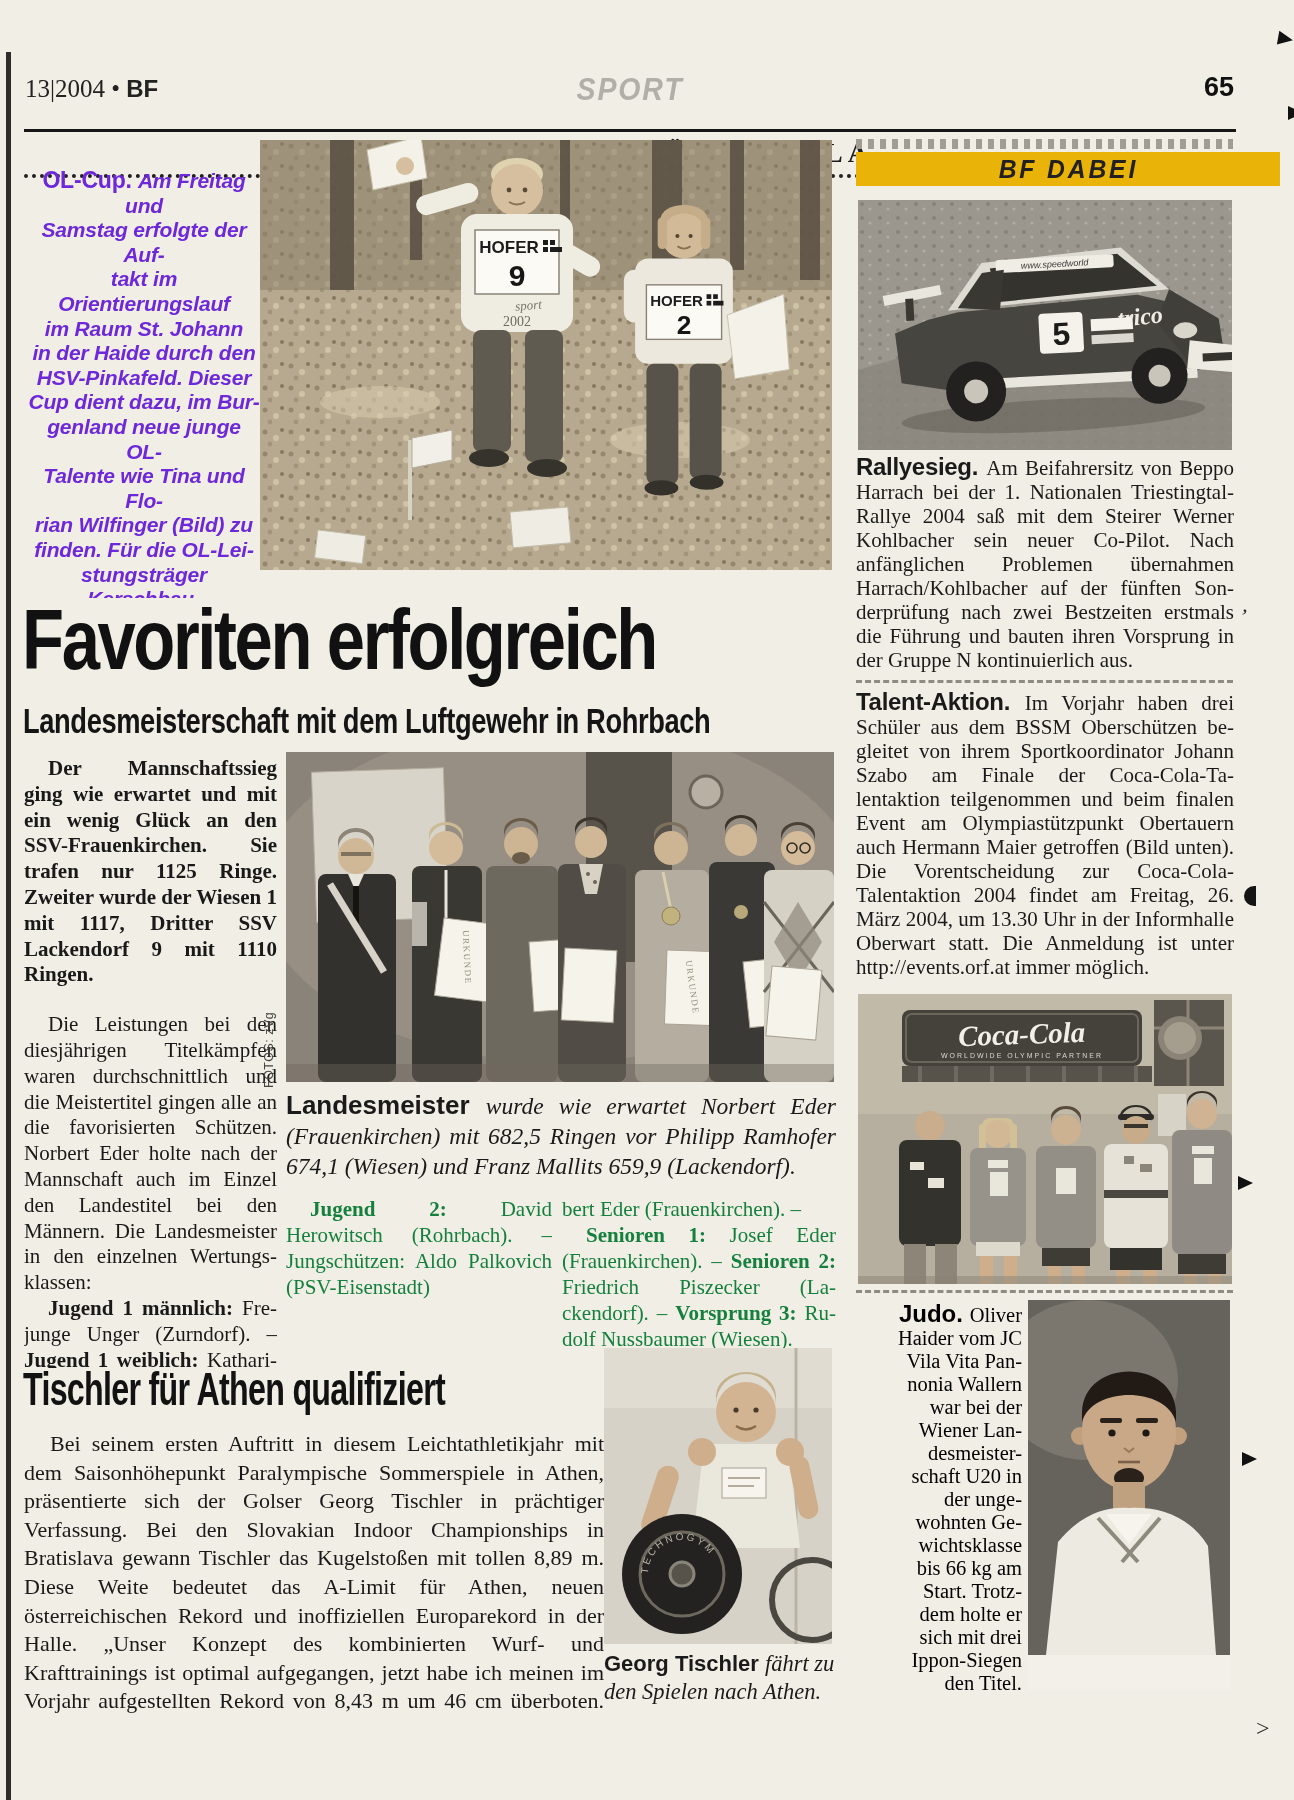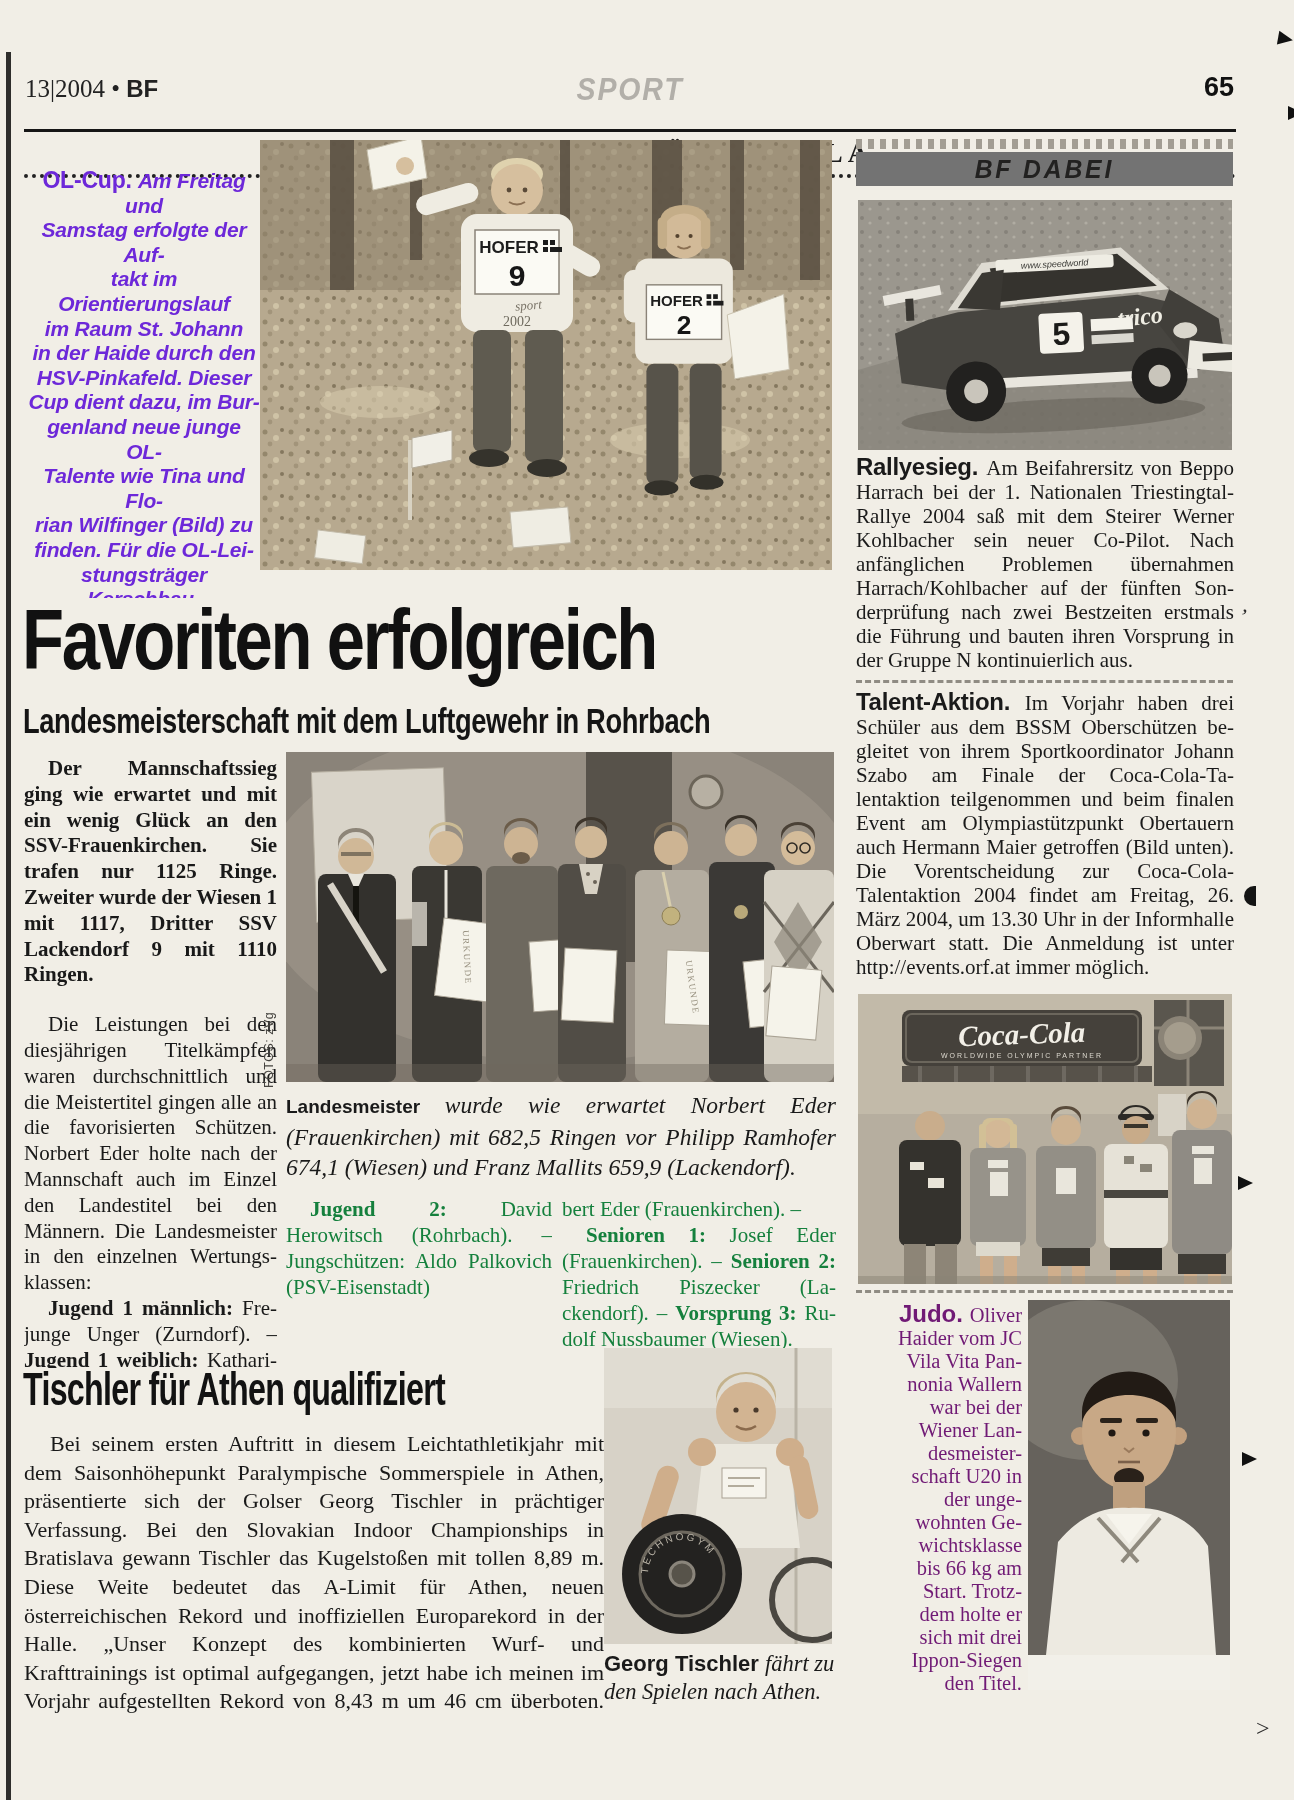--- a/index.html
+++ b/index.html
@@ -51,21 +51,21 @@
             text-indent:24px; color:#191919; }
   .colL p.b1 { font-weight:700; }
   .colL p.gap { margin-top:24px; }
 
   .credit { left:262px; top:1088px; transform:rotate(-90deg); transform-origin:0 0;
             font:400 12.5px "Liberation Sans",sans-serif; color:#45433f;
             letter-spacing:.5px; white-space:nowrap; }
 
   .caption { left:286px; top:1090px; width:550px; height:98px; overflow:hidden;
              font:italic 400 23.5px/30px "Liberation Serif",serif; text-align:justify; }
-  .caption .lead { font-size:19px; }
+  .caption .lead { font-size:26px; }
 
   .rescol p { font:400 21px/26px "Liberation Serif",serif; text-align:justify;
               text-indent:24px; color:#15803d; }
   .rescol p.noind { text-indent:0; }
   .rc1 { left:286px; top:1196px; width:266px; height:176px; overflow:hidden; }
   .rc2 { left:562px; top:1196px; width:274px; height:176px; overflow:hidden; }
 
   
   .t-head { left:23px; top:1366px; font:700 46px/1 "Liberation Sans",sans-serif;
             letter-spacing:-1px; transform:scaleX(.70); transform-origin:0 0;
@@ -73,35 +73,35 @@
   .t-body { left:24px; top:1430px; width:580px; height:292px; overflow:hidden; }
   .t-body p { font:400 22px/28.6px "Liberation Serif",serif; text-align:justify;
               text-indent:26px; color:#191919; }
   .t-caption { left:604px; top:1650px; width:236px;
                font:italic 400 22.5px/28px "Liberation Serif",serif; }
   .t-caption .lead { font-size:22px; }
 
   
   .sawtooth { left:856px; top:139px; width:377px; height:10px;
               background:repeating-linear-gradient(90deg,#a29d93 0 6px,rgba(0,0,0,0) 6px 12px); }
-  .banner { left:856px; top:152px; width:377px; height:34px; background:#737373;
+  .banner { left:856px; top:152px; width:424px; height:34px; background:#eab308;
             display:flex; align-items:center; justify-content:center; }
   .banner span { font:italic 700 26px/1 "Liberation Sans",sans-serif;
                  letter-spacing:3px; color:#222120; transform:scaleX(.95); }
   .sb-text { left:856px; width:378px; overflow:hidden;
              font:400 21px/24px "Liberation Serif",serif; text-align:justify; color:#1a1a1a; }
   .sb-text .lead { font-size:24px; letter-spacing:-.3px; }
   .rallytext { top:455px; height:222px; }
   .talenttext { top:690px; height:296px; }
   .dashed { height:0; border-top:3px dashed #8f8b83; }
   .d1 { left:856px; top:680px; width:377px; }
   .d2 { left:856px; top:1290px; width:377px; }
   .judo-text { left:850px; top:1302px; width:172px; height:398px; overflow:hidden;
                text-align:right; white-space:pre-line;
-               font:400 20.5px/23px "Liberation Serif",serif; color:#701a75; }
+               font:400 20.5px/23px "Liberation Serif",serif; color:#000000; }
   .judo-text .lead { font-size:24px; }
 
   
   .mk-arrow { width:0; height:0; border-left:15px solid #111;
               border-top:7px solid transparent; border-bottom:7px solid transparent; }
   .mk-half { width:12px; height:20px; background:#141414; border-radius:10px 0 0 10px; }
   .mk-glyph { font:400 22px/1 "Liberation Serif",serif; color:#2a2a2a; }
 </style>
 </head>
 <body>

